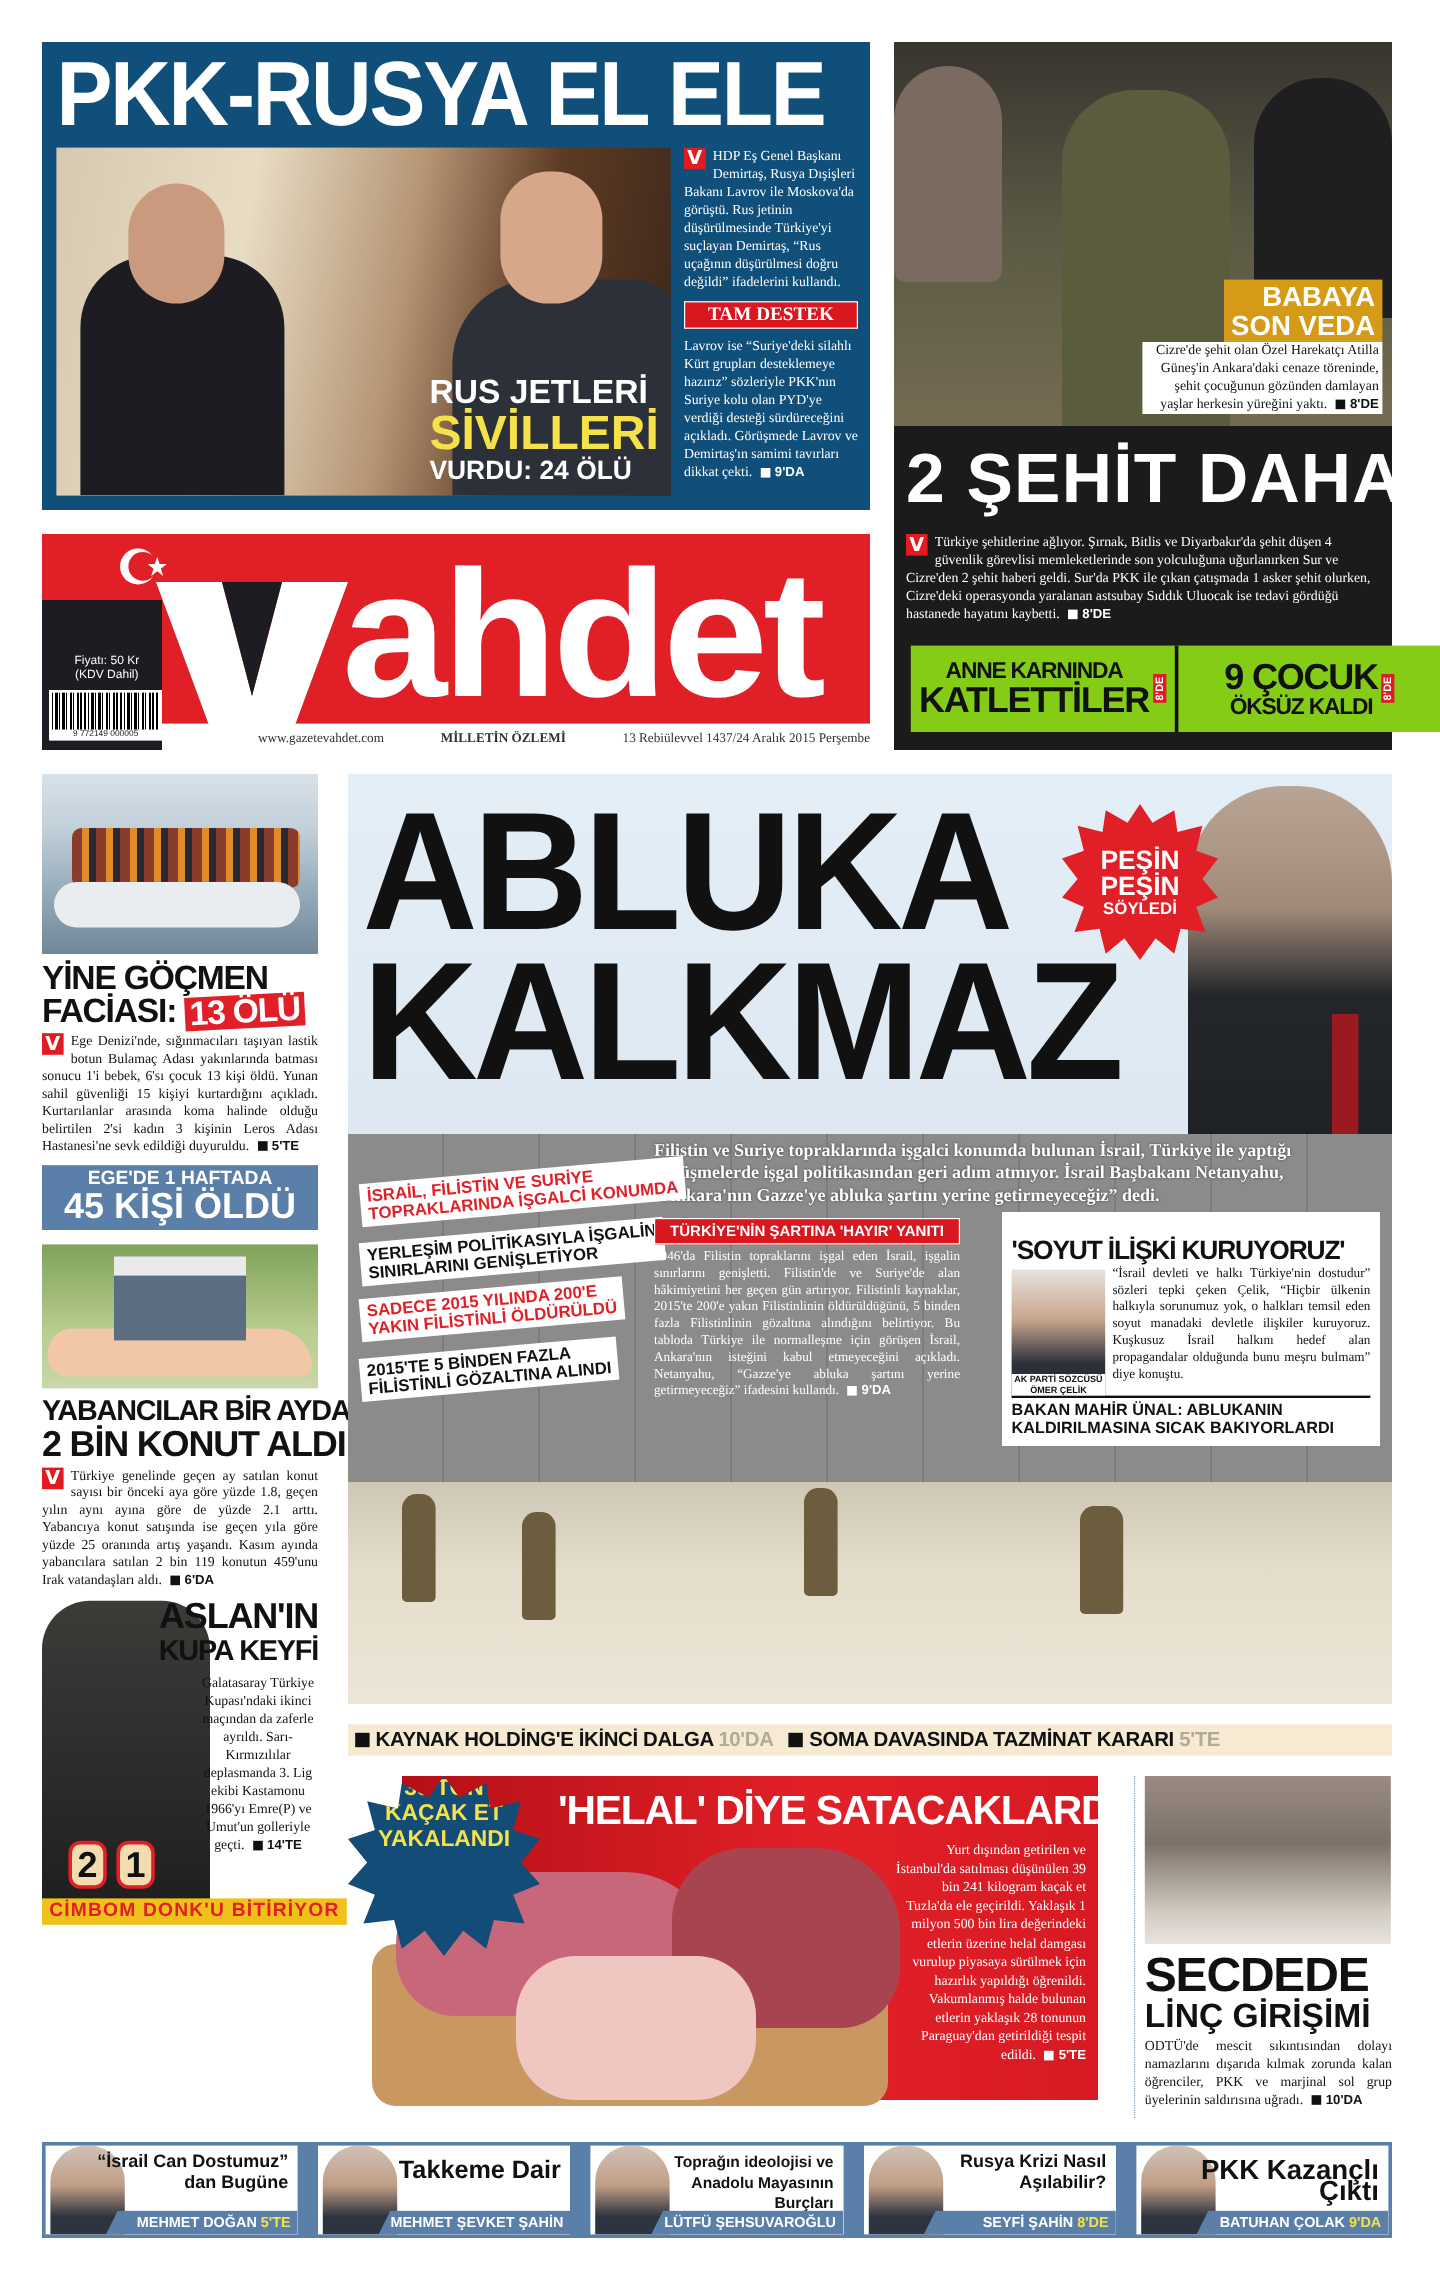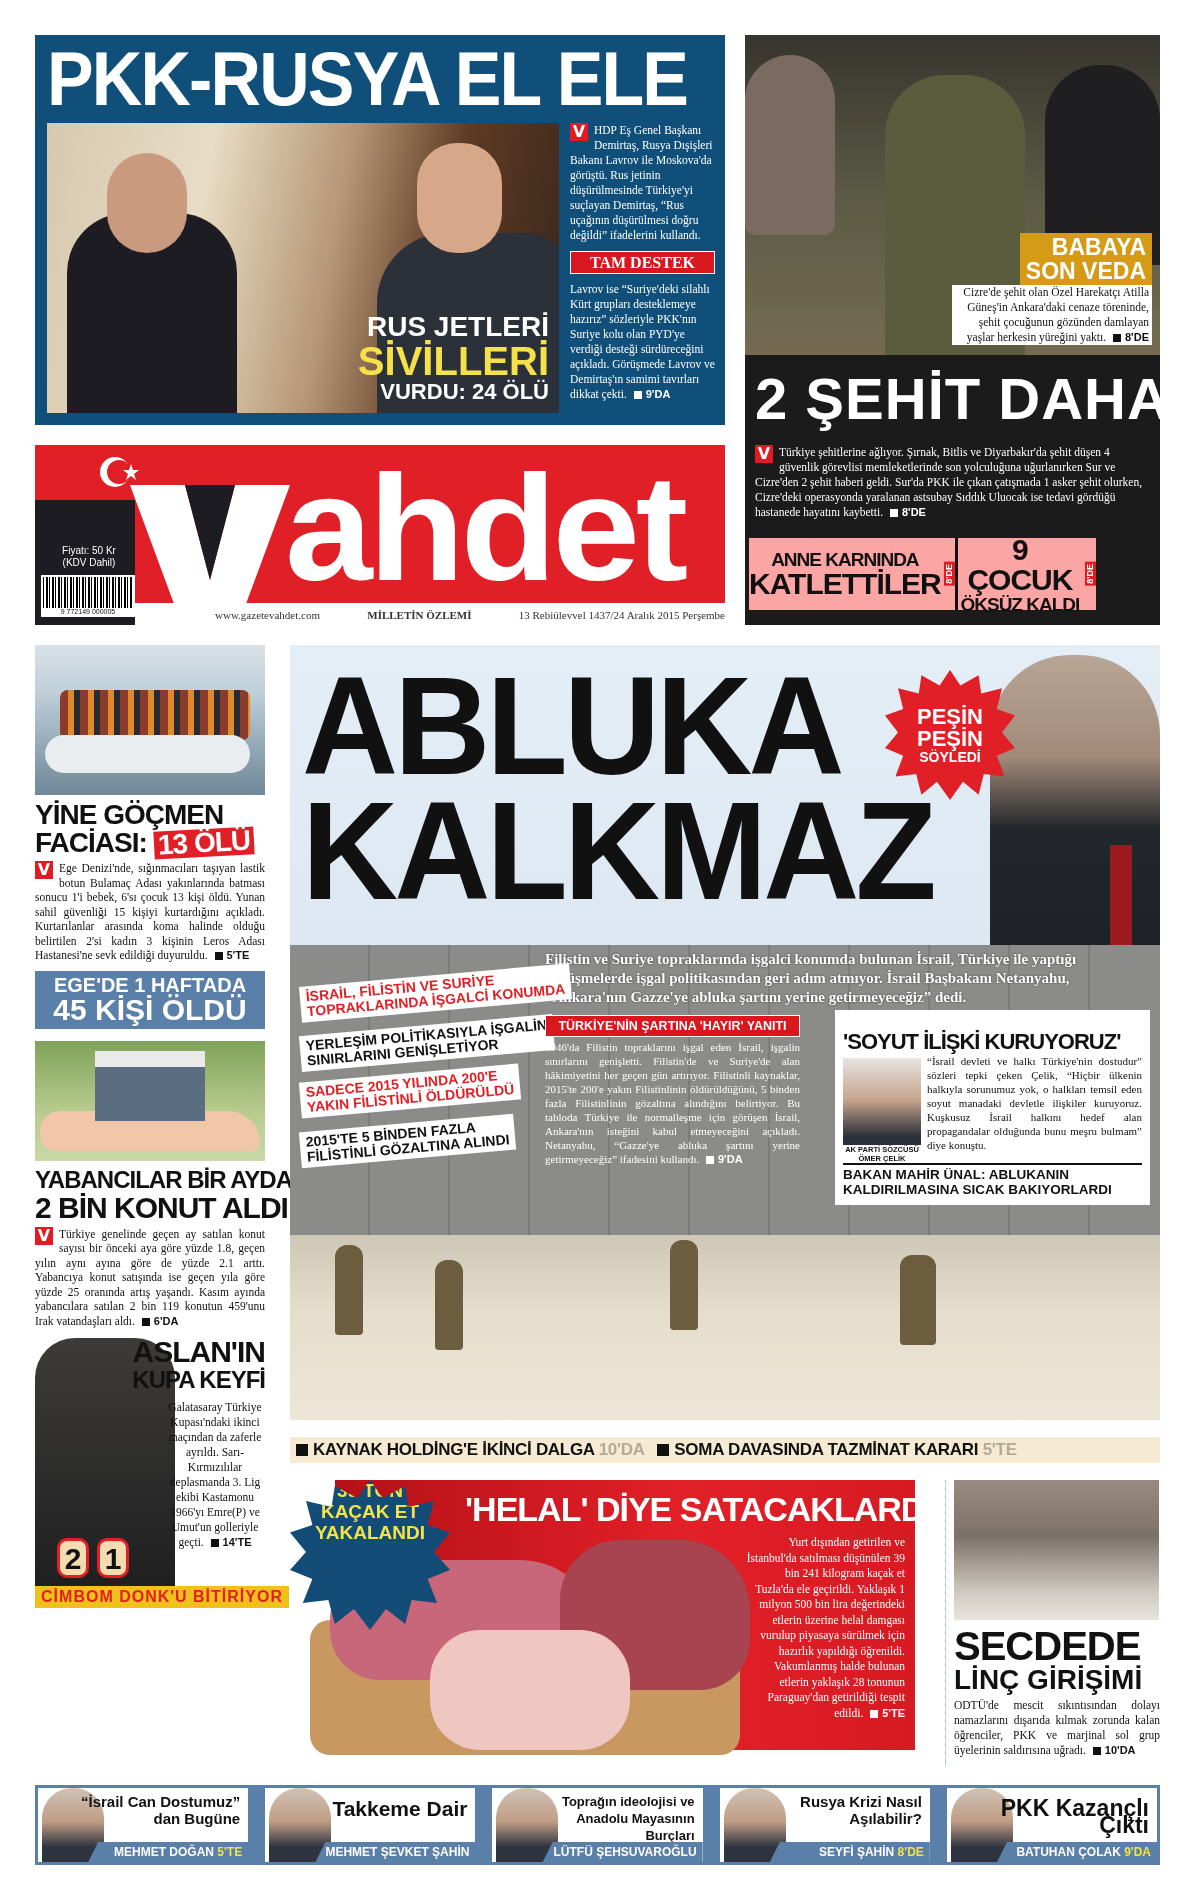--- a/index.html
+++ b/index.html
@@ -11,37 +11,37 @@
 .ref{font-family:"Liberation Sans",sans-serif;font-weight:700;font-size:11px}
 .photo{position:absolute;overflow:hidden}
 
 #top-left{left:35px;top:35px;width:690px;height:390px;background:#0f4f7a}
 #top-left .hl{left:12px;top:4px;width:666px;height:80px;color:#fff;font-size:76px;line-height:80px;font-weight:700;white-space:nowrap;transform:scaleX(0.92);transform-origin:left top;letter-spacing:-2px}
 #tl-photo{left:12px;top:88px;width:512px;height:290px;background:linear-gradient(100deg,#d7c9b0 0%,#e8dcc4 30%,#b59575 55%,#5d3b24 75%,#3a261a 100%)}
 #tl-photo .suit1{position:absolute;left:20px;top:90px;width:170px;height:200px;background:#1c1c22;border-radius:60px 60px 0 0}
 #tl-photo .head1{position:absolute;left:60px;top:30px;width:80px;height:100px;background:#c99a7d;border-radius:40px}
 #tl-photo .suit2{position:absolute;left:330px;top:110px;width:190px;height:180px;background:#2c3038;border-radius:70px 40px 0 0}
 #tl-photo .head2{position:absolute;left:370px;top:20px;width:85px;height:110px;background:#d6a789;border-radius:40px}
-#tl-photo .cap{position:absolute;right:10px;bottom:10px;text-align:right;color:#fff;font-weight:700;line-height:1}
+#tl-photo .cap{position:absolute;right:10px;bottom:10px;color:#fff;font-weight:700;line-height:1}
 #tl-photo .cap .l1{font-size:28px}
 #tl-photo .cap .l2{font-size:40px;color:#f5e24a}
 #tl-photo .cap .l3{font-size:22px}
 #tl-text{left:535px;top:88px;width:145px;color:#fff;font-size:11.5px;line-height:15px}
 #tam-destek{display:block;background:#d9171f;color:#fff;font-weight:700;font-size:16px;text-align:center;padding:3px 0;margin:8px 0;border:1px solid #fff}
 
 #top-right{left:745px;top:35px;width:415px;height:590px;background:#1b1b1b}
 #tr-photo{left:0;top:0;width:415px;height:320px;background:linear-gradient(180deg,#38342f 0%,#5b5a44 50%,#756b52 100%)}
 #tr-photo .f1{position:absolute;left:0;top:20px;width:90px;height:180px;background:#7a6a5f;border-radius:45px 45px 10px 10px}
 #tr-photo .f2{position:absolute;left:140px;top:40px;width:140px;height:280px;background:#5b5c3e;border-radius:60px 60px 0 0}
 #tr-photo .f3{position:absolute;left:300px;top:30px;width:115px;height:200px;background:#1f1f22;border-radius:55px 55px 0 0}
 #babaya{position:absolute;right:8px;top:198px;background:#d69b16;color:#fff;font-weight:700;font-size:23px;line-height:24px;padding:2px 6px;text-align:right}
 #babaya-text{position:absolute;right:8px;top:250px;width:200px;text-align:right;background:#fff;color:#111;font-size:11.5px;line-height:15px;padding:0 3px}
 #sehit-hl{left:10px;top:330px;color:#fff;font-size:58px;font-weight:700;white-space:nowrap;letter-spacing:1px}
 #sehit-text{left:10px;top:410px;width:395px;color:#fff;font-size:11.5px;line-height:15px}
-#tr-boxes{left:4px;top:503px;width:347px;height:72px;background:#fca5a5;display:flex}
+#tr-boxes{left:14px;top:503px;width:442px;height:72px;background:#84cc16;display:flex}
 #tr-boxes .b{flex:1;display:flex;align-items:center;justify-content:center;position:relative;color:#111;font-weight:700;line-height:1}
 #tr-boxes .b1{border-right:3px solid #111;transform:skewX(0)}
 #tr-boxes .txt{text-align:center;font-size:24px;letter-spacing:-1px}
 #tr-boxes .txt .big{font-size:30px;display:block}
 .vref{writing-mode:vertical-rl;transform:rotate(180deg);font-size:9px;font-weight:700;color:#fff;background:#e21b23;padding:2px 1px;margin-left:3px}
 
 #masthead{left:35px;top:445px;width:690px;height:180px}
 #mh-red{position:absolute;left:0;top:0;width:690px;height:158px;background:#e01f26}
 #mh-black{position:absolute;left:0;top:55px;width:100px;height:125px;background:#1c1c22}
 #mh-name{position:absolute;left:165px;top:8px;font-size:150px;line-height:150px;font-weight:700;color:#fff;letter-spacing:-4px;transform:scaleX(1.05);transform-origin:left top}
@@ -53,21 +53,21 @@
 #mh-bar .slogan{font-weight:700;font-family:"Liberation Serif",serif}
 
 #lc{left:35px;top:645px;width:230px}
 .lc-photo{position:relative;width:230px;height:150px;background:linear-gradient(180deg,#d8e1e8 0%,#c2d0da 30%,#9cb1bf 60%,#6f8797 100%)}
 .lc-photo .boat{position:absolute;left:10px;top:90px;width:205px;height:38px;background:#e9edf0;border-radius:20px}
 .lc-photo .crowd{position:absolute;left:25px;top:45px;width:190px;height:50px;background:repeating-linear-gradient(90deg,#8a3b2a 0 8px,#e08a2a 8px 14px,#2a2a33 14px 20px);border-radius:8px}
 .lc-hl{font-weight:700;font-size:28px;line-height:28px;letter-spacing:-1px;margin-top:6px;white-space:nowrap}
 .lc-hl .red{background:#e01f26;color:#fff;padding:0 4px;transform:rotate(-3deg);display:inline-block}
 .lc-body{font-family:"Liberation Serif",serif;font-size:11.5px;line-height:14.5px;margin-top:4px;text-align:justify}
 .ege-box{margin-top:8px;background:#5a7fa8;color:#fff;font-weight:700;text-align:center;line-height:1;padding:4px 0}
-.ege-box .s{font-size:20px;display:block}
+.ege-box .s{font-size:16px;display:block}
 .ege-box .b{font-size:30px;display:block}
 .house-photo{position:relative;width:230px;height:120px;margin-top:12px;background:linear-gradient(180deg,#7fa35a 0%,#b8cc8f 60%,#c9d8a8 100%)}
 .house-photo .hand{position:absolute;left:5px;top:70px;width:220px;height:40px;background:#f1c7a8;border-radius:50px 80px 20px 40px}
 .house-photo .house{position:absolute;left:60px;top:10px;width:110px;height:70px;background:#5b6d80;border-top:16px solid #eaeaea}
 .aslan{position:relative;height:270px;margin-top:10px}
 .aslan .photo-s{position:absolute;left:0;top:0;width:140px;height:260px;background:linear-gradient(180deg,#3d3b38 0%,#2a2a2a 60%,#1e1e1e 100%);border-radius:40px 40px 0 0}
 .aslan .score{position:absolute;top:200px;width:32px;height:40px;background:#f3ddb0;border:3px solid #e01f26;border-radius:10px;font-size:30px;font-weight:700;text-align:center;line-height:36px}
 .aslan .hl{position:absolute;right:0;top:0;text-align:right;font-weight:700;font-size:30px;line-height:28px;letter-spacing:-1px}
 .aslan .hl .s2{font-size:24px}
 .aslan .body{position:absolute;right:0;top:62px;width:100px;text-align:center;font-family:"Liberation Serif",serif;font-size:11.5px;line-height:15px}

